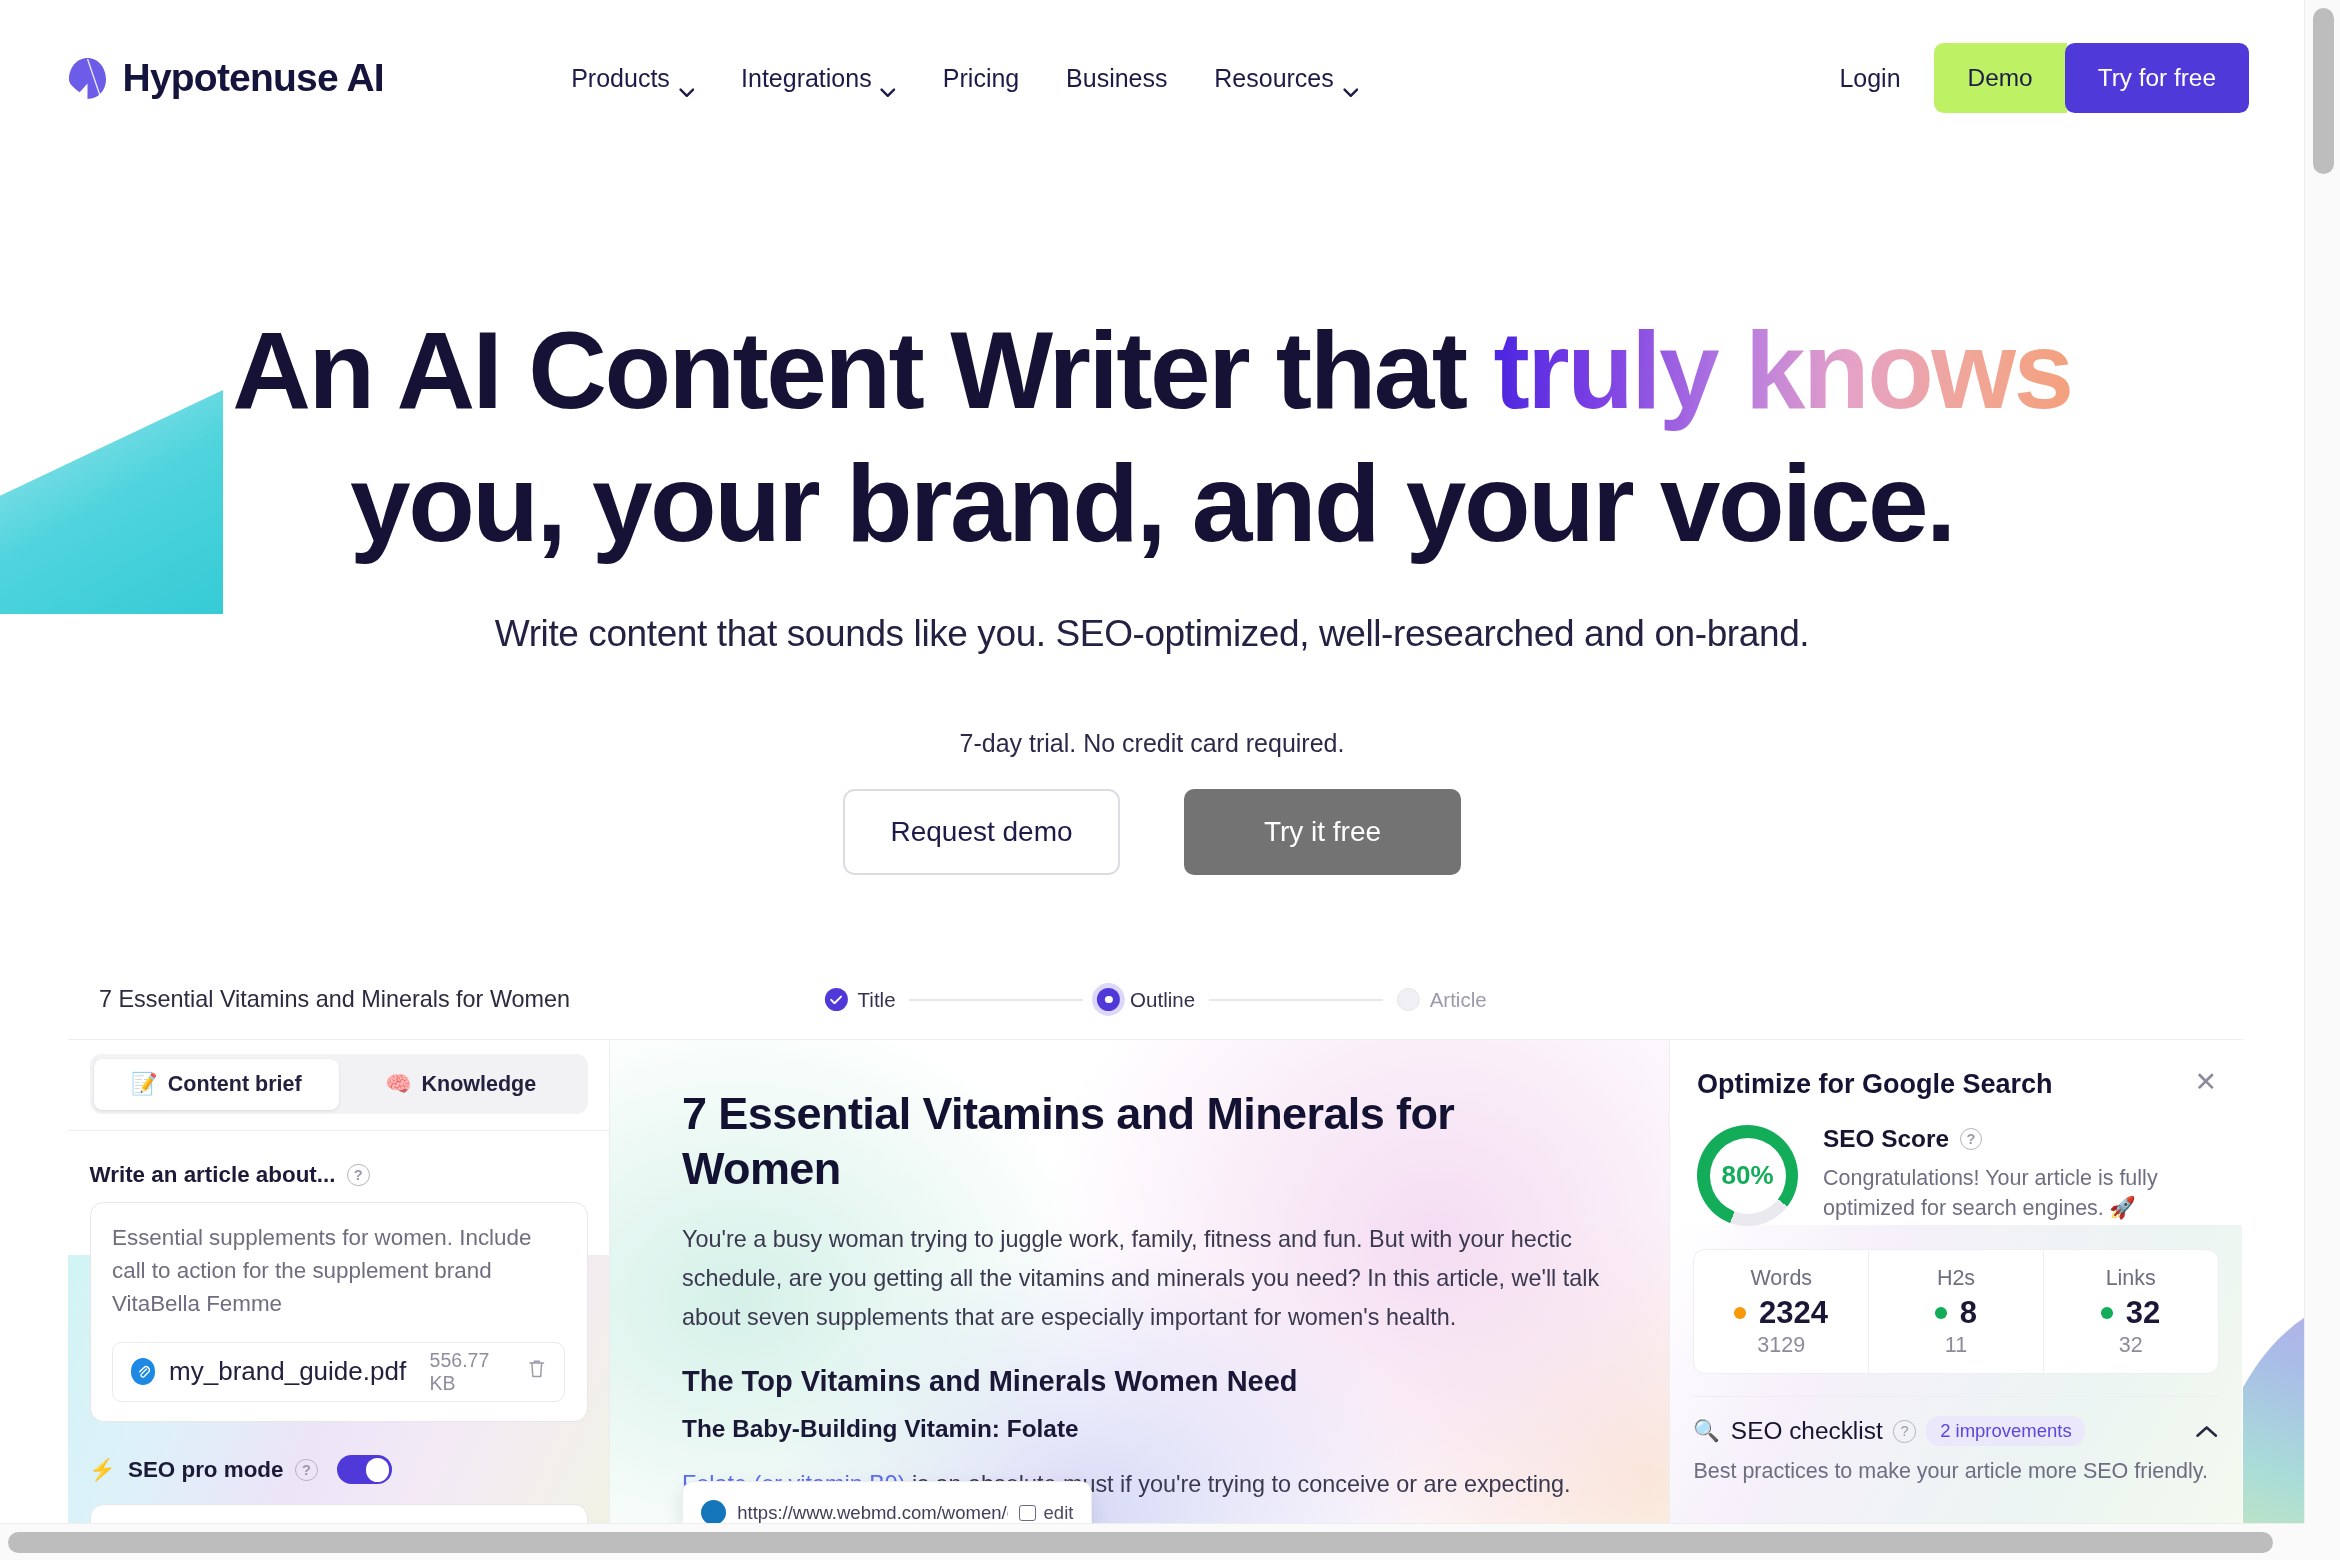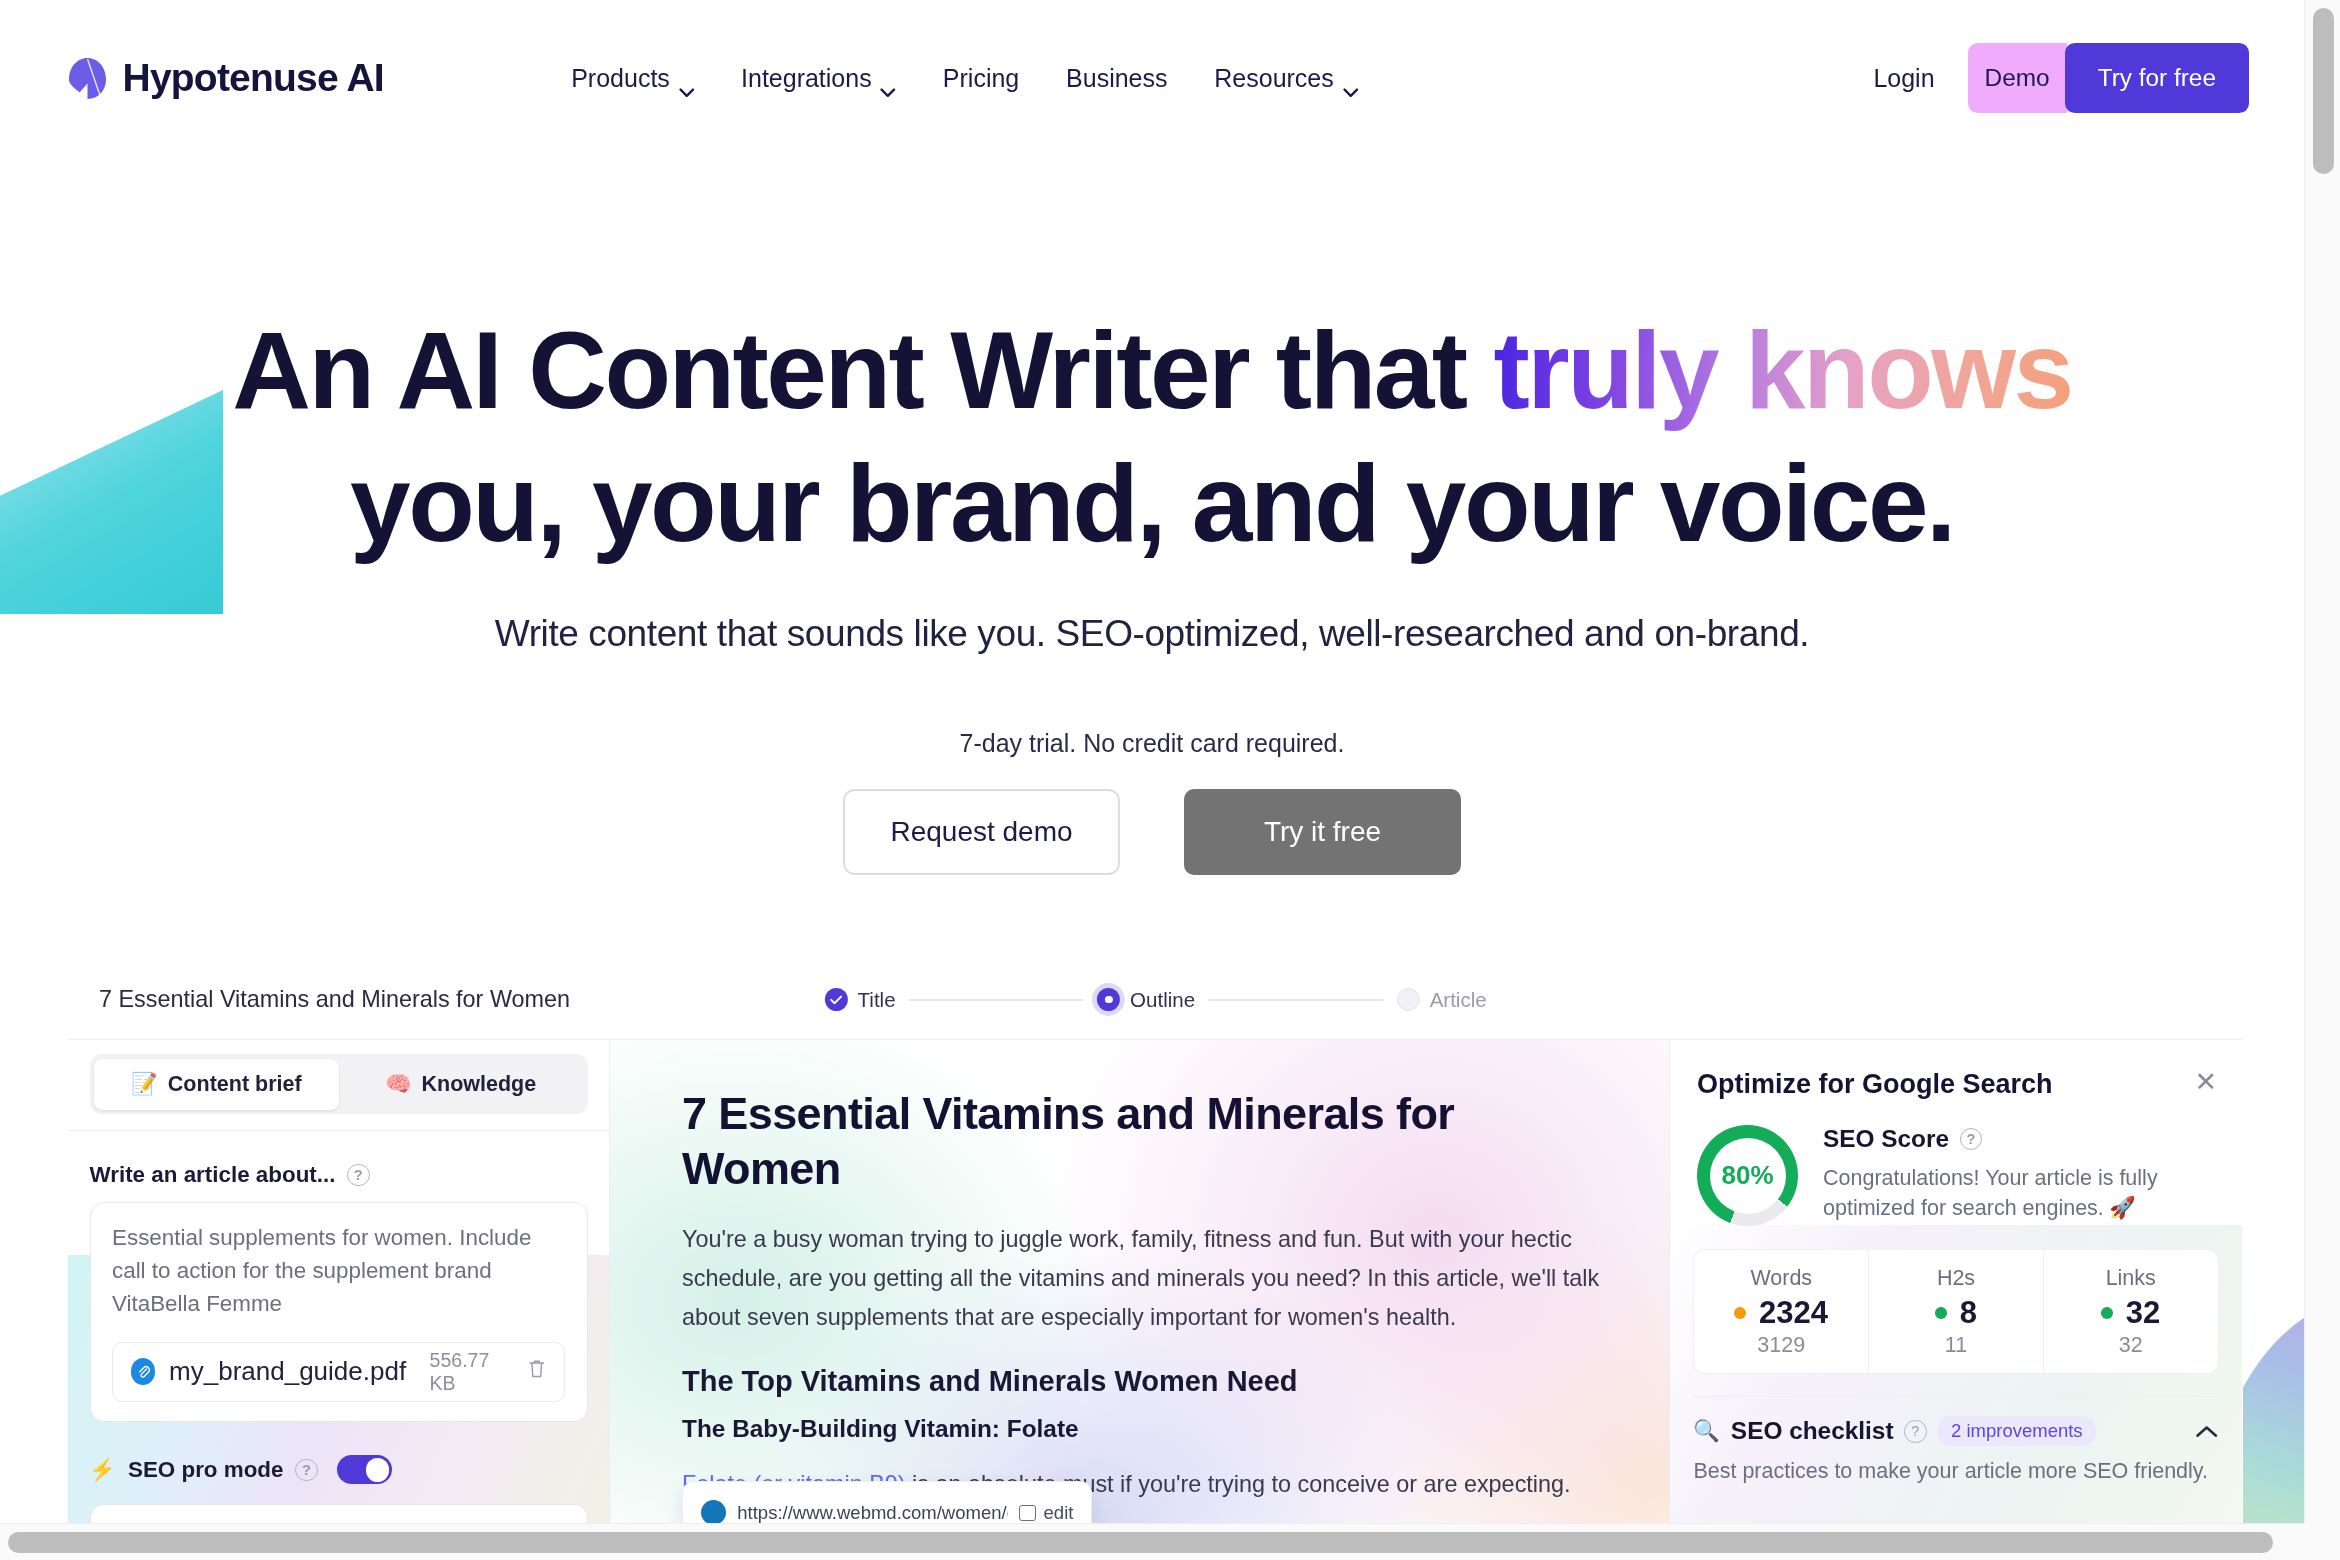--- a/index.html
+++ b/index.html
@@ -52,24 +52,24 @@
     width: 15.6px; height: 9.8px; display: inline-block; position: relative; top: 2px;
   }
   .nav-right {
     position: absolute; right: 55px; top: 0; height: 156px;
     display: flex; align-items: center;
   }
   .nav-login {
     font-size: 25px; color: #1d1b47; padding: 0 33px; cursor: pointer; white-space: nowrap;
   }
   .btn-demo {
-    background: #f0abfc; color: #1d1b47;
+    background: #bef264; color: #1d1b47;
     font-size: 24.4px;
     height: 70px; display: flex; align-items: center; justify-content: center;
-    padding: 0 17px;
+    padding: 0 34px;
     border-radius: 9.8px 0 0 9.8px;
     cursor: pointer; white-space: nowrap;
   }
   .btn-try {
     background: #4f39d9; color: #fff;
     font-size: 24.4px;
     height: 70px; display: flex; align-items: center; justify-content: center;
     padding: 0 33px;
     border-radius: 9.8px;
     cursor: pointer; white-space: nowrap;
@@ -430,21 +430,21 @@
   .stat-s { margin-top: 2px; font-size: 21.5px; color: #8b8b9d; }
   .checklist {
     position: relative; z-index: 2;
     margin: 21.5px 23.4px 0 23.4px;
     border-top: 1px solid #eeeef3;
     padding-top: 19.5px;
   }
   .cl-head {
     display: flex; align-items: center; gap: 10.7px;
   }
-  .cl-title { font-size: 24.4px; font-weight: 700; color: #17152f; }
+  .cl-title { font-size: 24.4px; font-weight: 400; color: #17152f; }
   .badge {
     background: #ece8fb; color: #5b47dd;
     font-size: 18.5px; padding: 3.9px 13.7px; border-radius: 13.7px;
     white-space: nowrap;
   }
   .caret-up { margin-left: auto; font-size: 23.4px; color: #2a2840; cursor: pointer; }
   .cl-desc {
     margin-top: 9.8px;
     font-size: 21.5px; line-height: 1.42; color: #6e6e82;
   }

